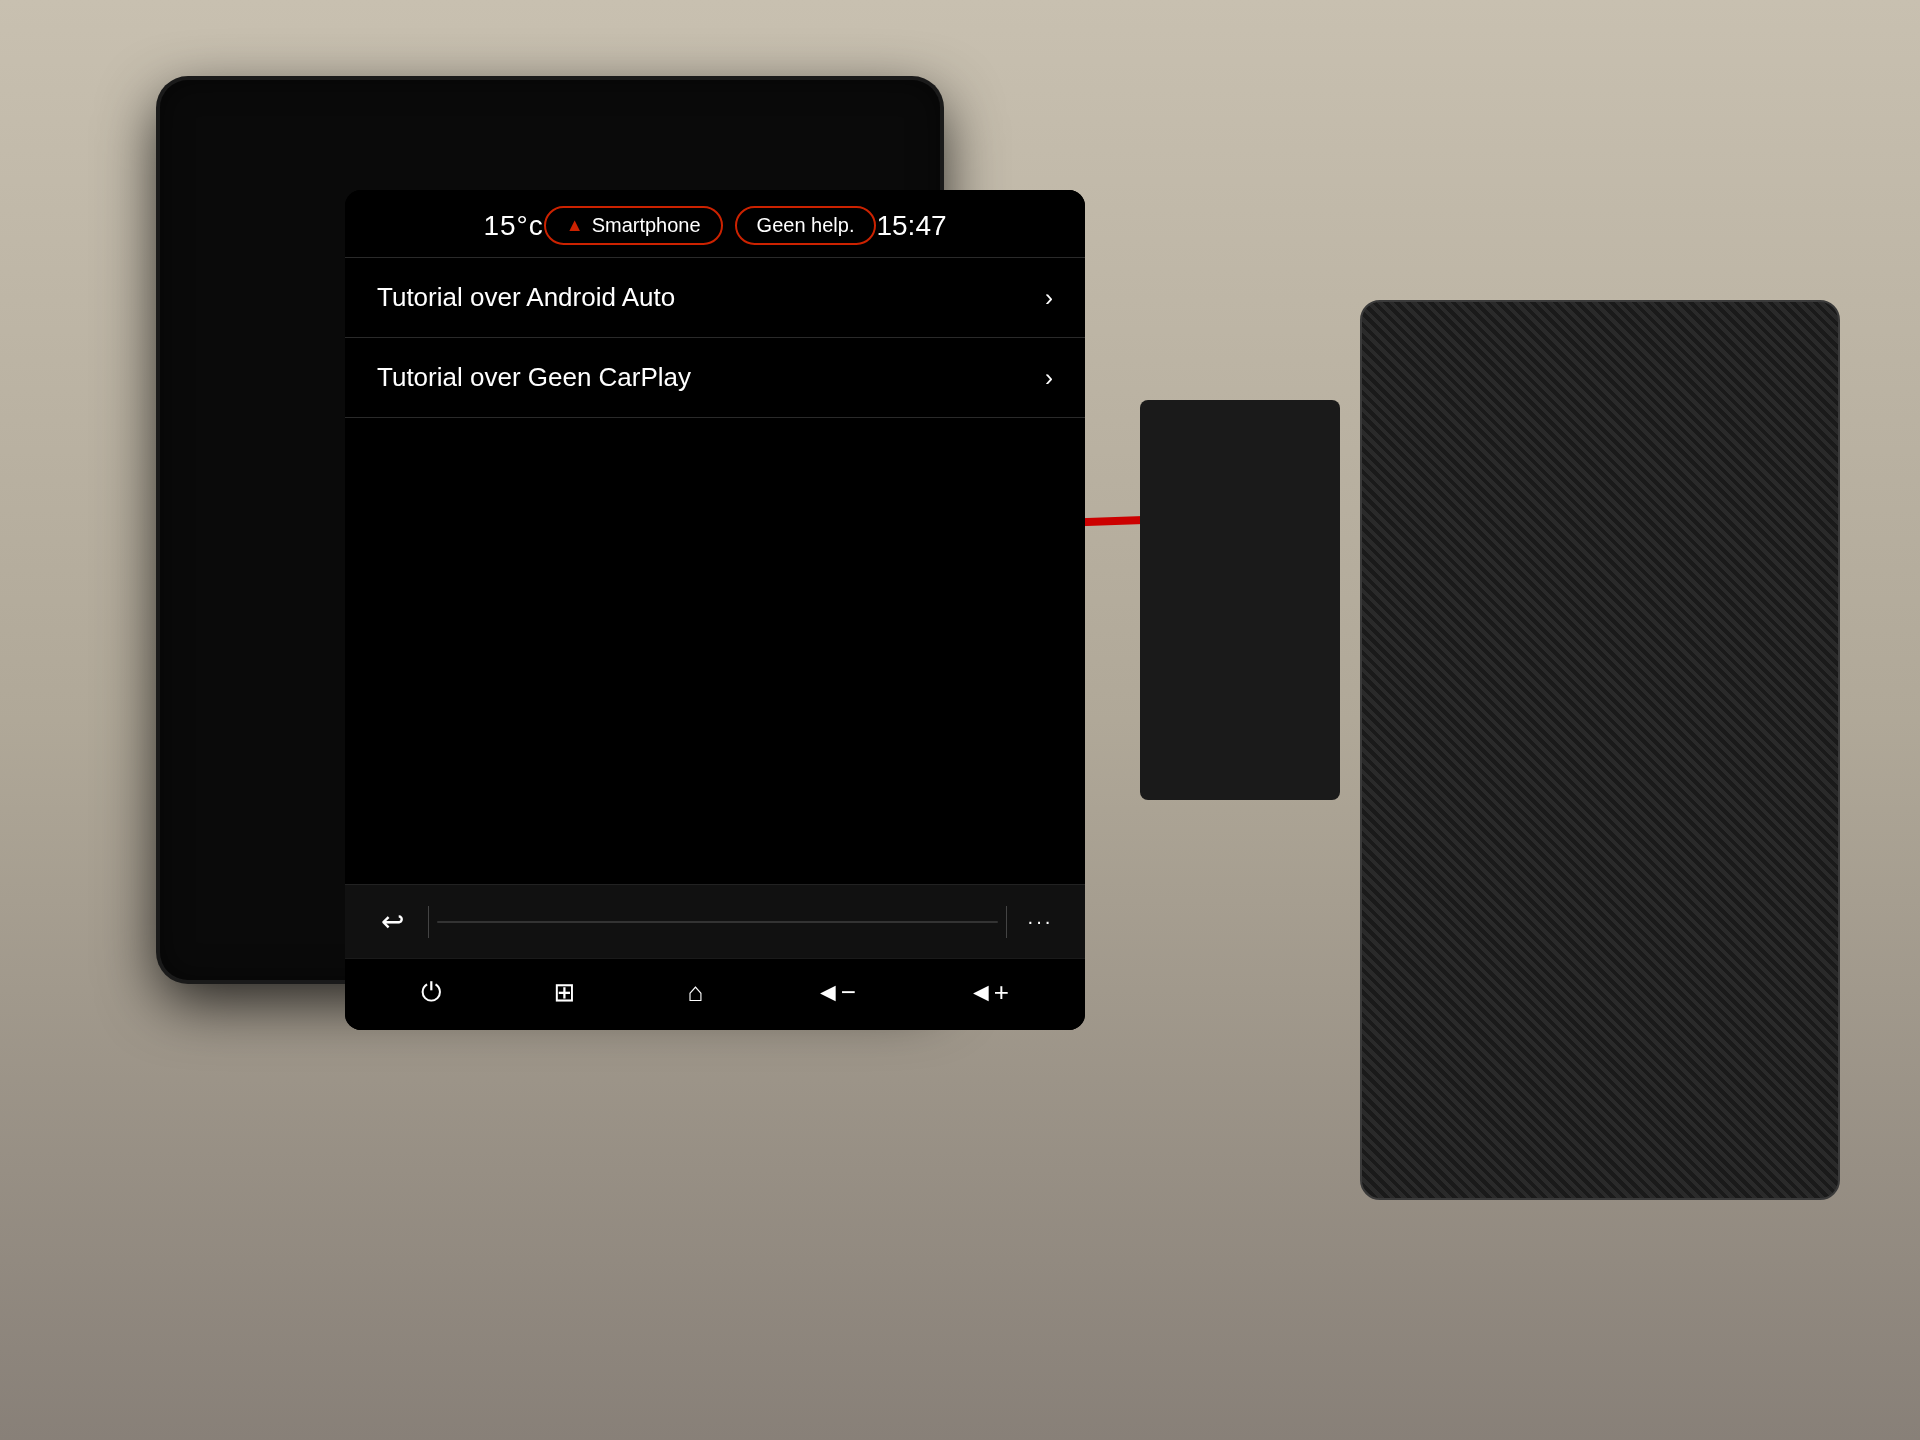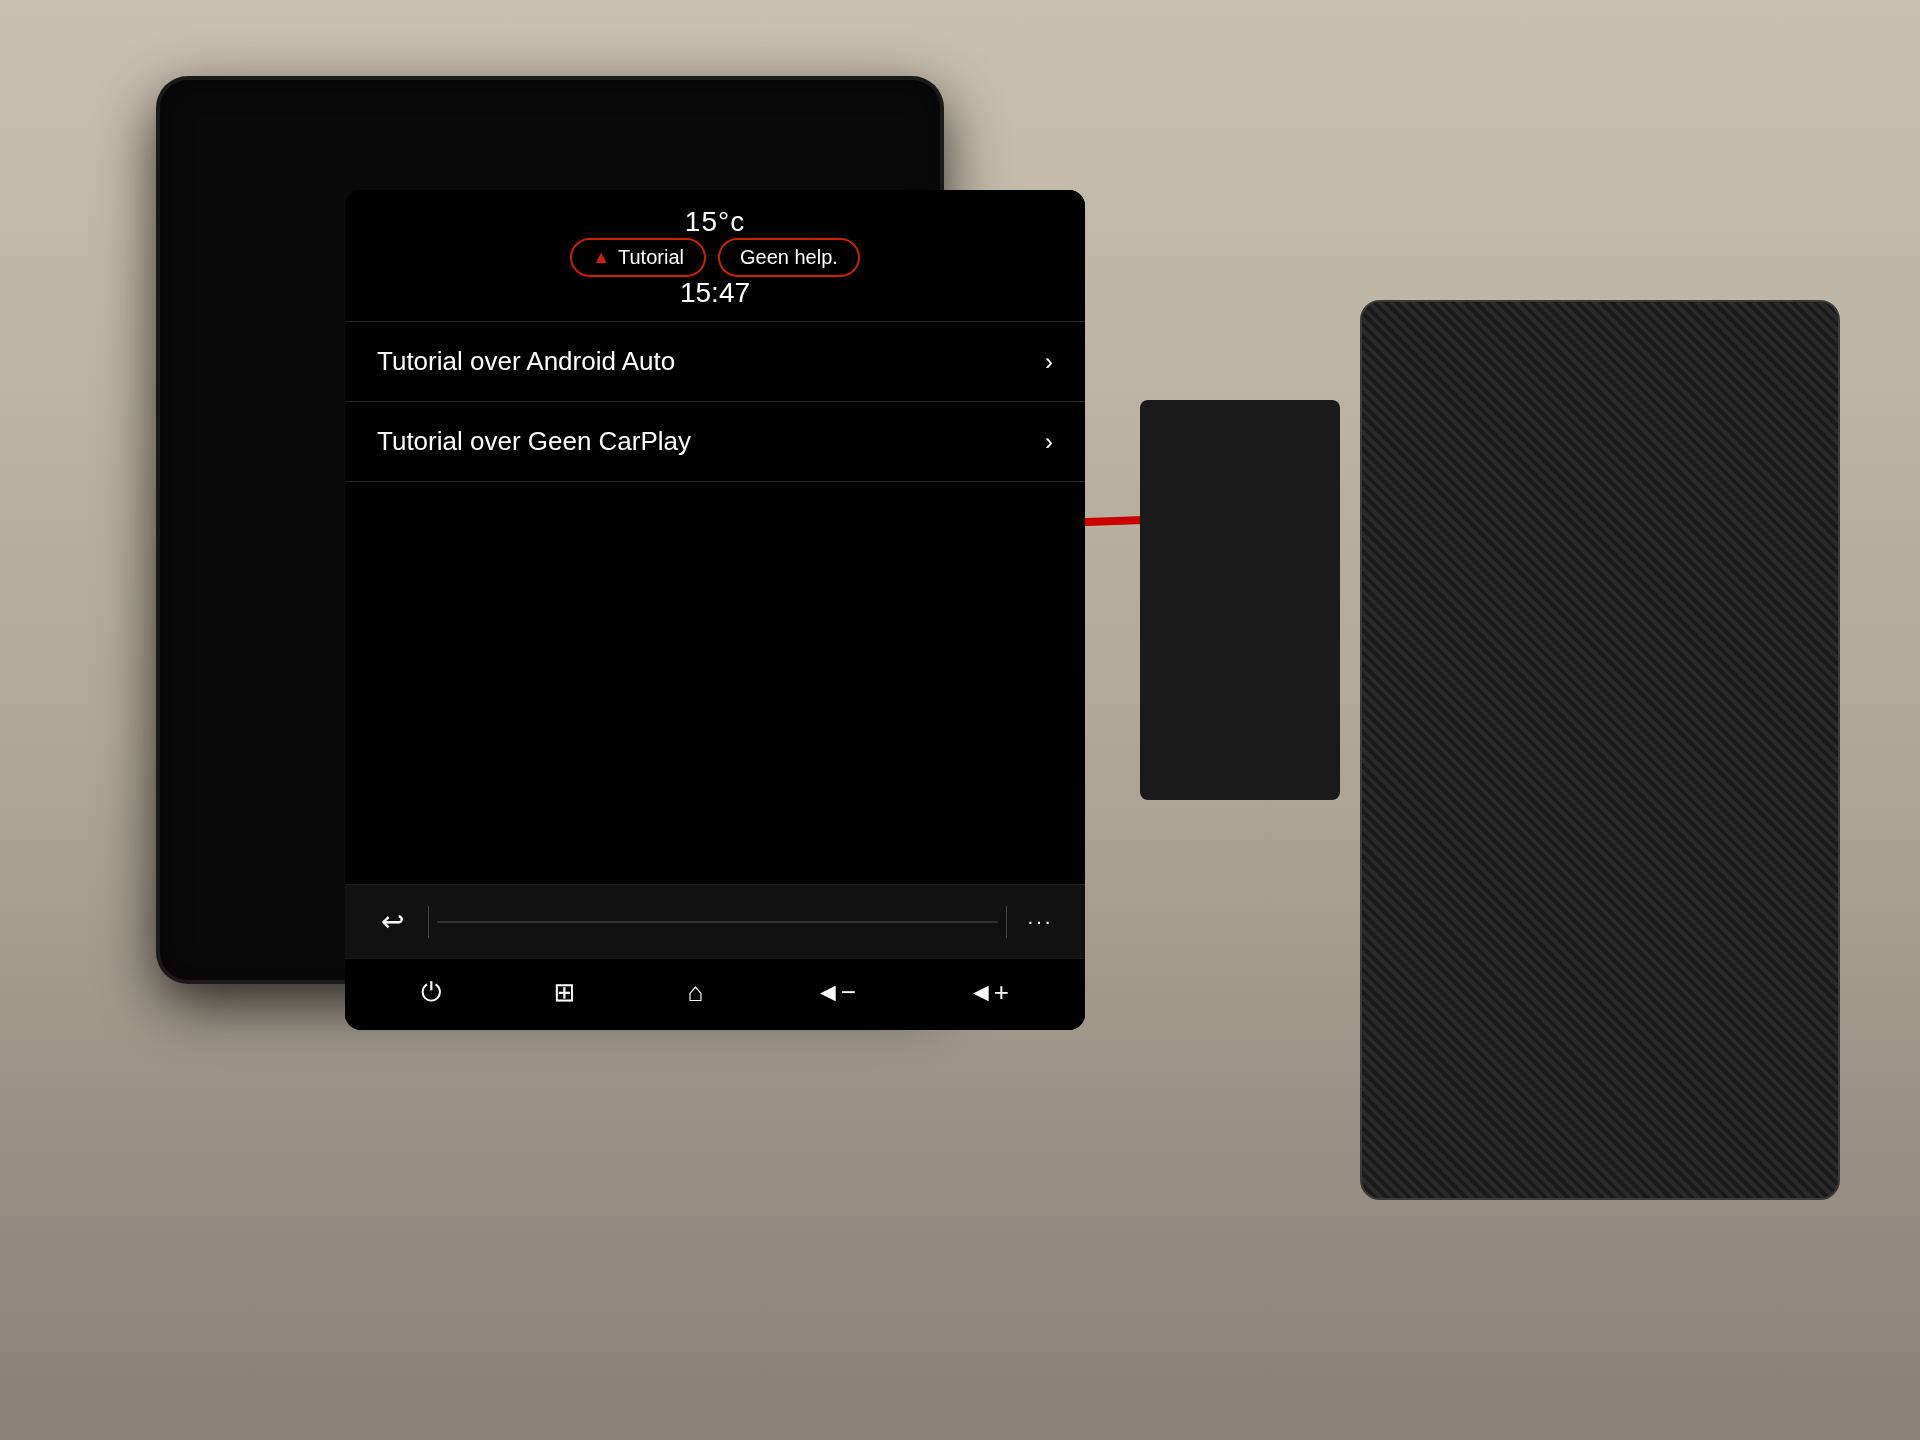--- a/index.html
+++ b/index.html
@@ -94,25 +94,24 @@
       border-radius: 16px;
       overflow: hidden;
       display: flex;
       flex-direction: column;
     }
 
     
     .header {
       display: flex;
       align-items: center;
-      justify-content: flex-start;
+      justify-content: center;
       padding: 16px 28px 12px 28px;
       background: #000;
       flex-shrink: 0;
-      flex-direction: column;
     }
 
     .temp {
       color: #ffffff;
       font-size: 28px;
       font-weight: 300;
       letter-spacing: 1px;
     }
 
     .nav-buttons {
@@ -283,21 +282,21 @@
 
   <div class="screen-bezel">
     <div class="screen">
 
       <div class="header">
         <span class="temp">15°c</span>
 
         <div class="nav-buttons">
           <div class="nav-btn">
             <span class="arrow-icon">▲</span>
-            <span>Tutorial</span>
+            <span>Smartphone</span>
           </div>
           <div class="nav-btn">
             <span>Geen help.</span>
           </div>
         </div>
 
         <span class="time">15:47</span>
       </div>
 
 

